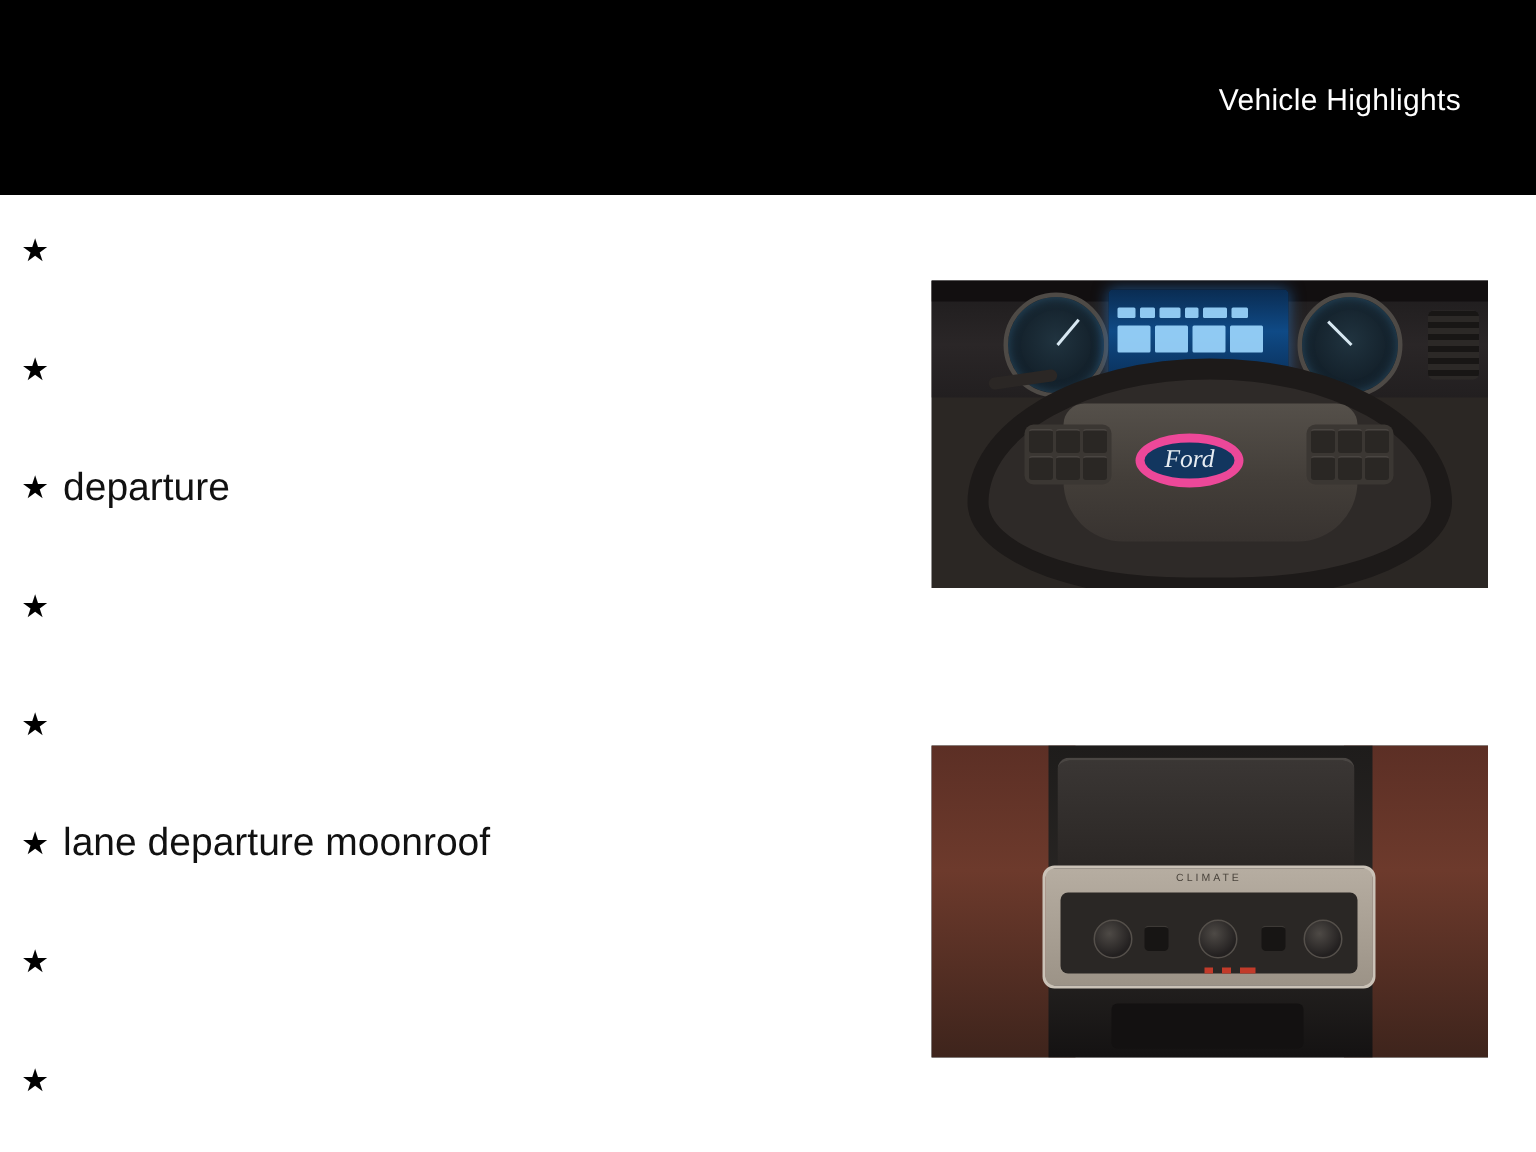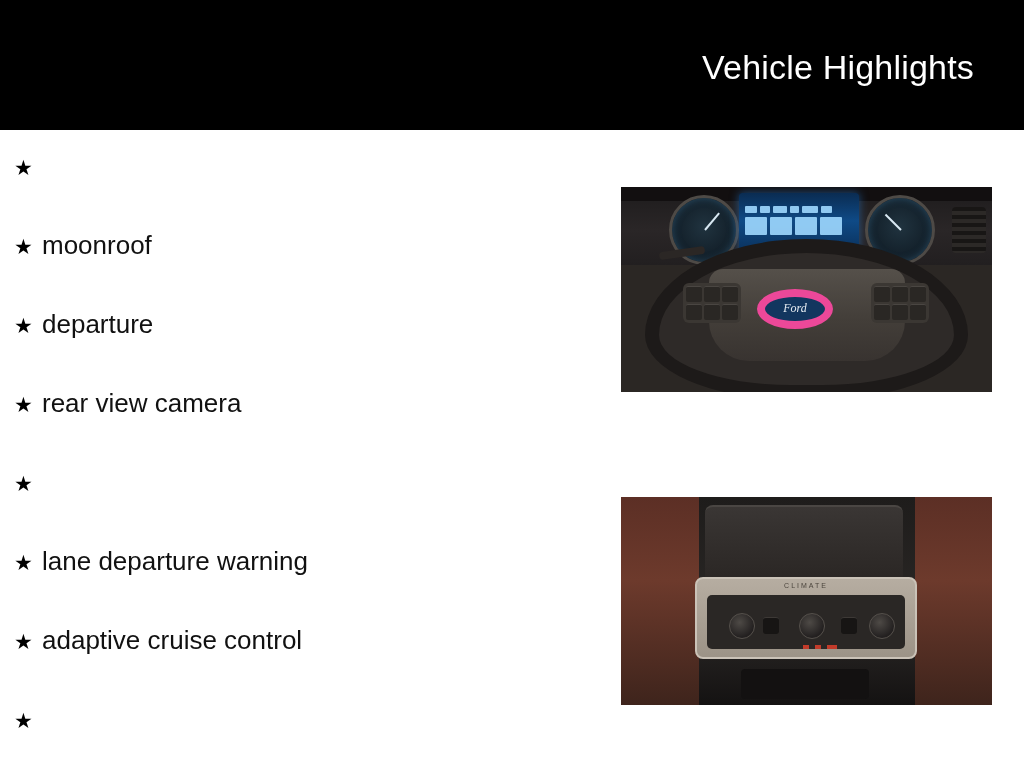--- a/index.html
+++ b/index.html
@@ -25,21 +25,21 @@
     top: 0;
     width: 1024px;
     height: 130px;
     background: #000000;
   }
   .header-title {
     position: absolute;
     right: 50px;
     top: 50px;
     color: #ffffff;
-    font-size: 34px;
+    font-size: 20px;
     line-height: 34px;
     letter-spacing: 0.2px;
     white-space: nowrap;
   }
   .feature-list {
     position: absolute;
     left: 14px;
     top: 150px;
     width: 560px;
     margin: 0;
@@ -159,25 +159,25 @@
     background: linear-gradient(180deg, #55504a 0%, #433e39 55%, #383330 100%);
   }
   .ford-badge {
     position: absolute;
     left: 136px;
     top: 102px;
     width: 60px;
     height: 24px;
     border-radius: 50%;
     background: #12365f;
-    border: 8px solid #ec4899;
+    border: 6px solid #ec4899;
     color: #e7edf2;
     font-family: "Liberation Serif", serif;
     font-style: italic;
-    font-size: 12px;
+    font-size: 17px;
     line-height: 22px;
     text-align: center;
   }
   .switch-pad {
     position: absolute;
     top: 96px;
     width: 58px;
     height: 40px;
     background: #3b3733;
     border-radius: 6px;
@@ -328,40 +328,37 @@
   <div class="header-bar">
     <div class="header-title">Vehicle Highlights</div>
   </div>
 
   <ul class="feature-list">
     <li class="feature-item">
       <span class="bullet-star">★</span>
     </li>
     <li class="feature-item">
       <span class="bullet-star">★</span>
-      <span class="feature-label">moonroof</span>
     </li>
     <li class="feature-item">
       <span class="bullet-star">★</span>
       <span class="feature-label">departure</span>
     </li>
     <li class="feature-item">
       <span class="bullet-star">★</span>
-      <span class="feature-label">rear view camera</span>
-    </li>
-    <li class="feature-item">
-      <span class="bullet-star">★</span>
-    </li>
-    <li class="feature-item">
-      <span class="bullet-star">★</span>
-      <span class="feature-label">lane departure warning</span>
-    </li>
-    <li class="feature-item">
-      <span class="bullet-star">★</span>
-      <span class="feature-label">adaptive cruise control</span>
+    </li>
+    <li class="feature-item">
+      <span class="bullet-star">★</span>
+    </li>
+    <li class="feature-item">
+      <span class="bullet-star">★</span>
+      <span class="feature-label">lane departure moonroof</span>
+    </li>
+    <li class="feature-item">
+      <span class="bullet-star">★</span>
     </li>
     <li class="feature-item">
       <span class="bullet-star">★</span>
     </li>
   </ul>
 
   <div class="photo" id="photo-steering-wheel">
     <div class="cluster-bg"></div>
     <div class="dash-top"></div>
     <div class="gauge left">

